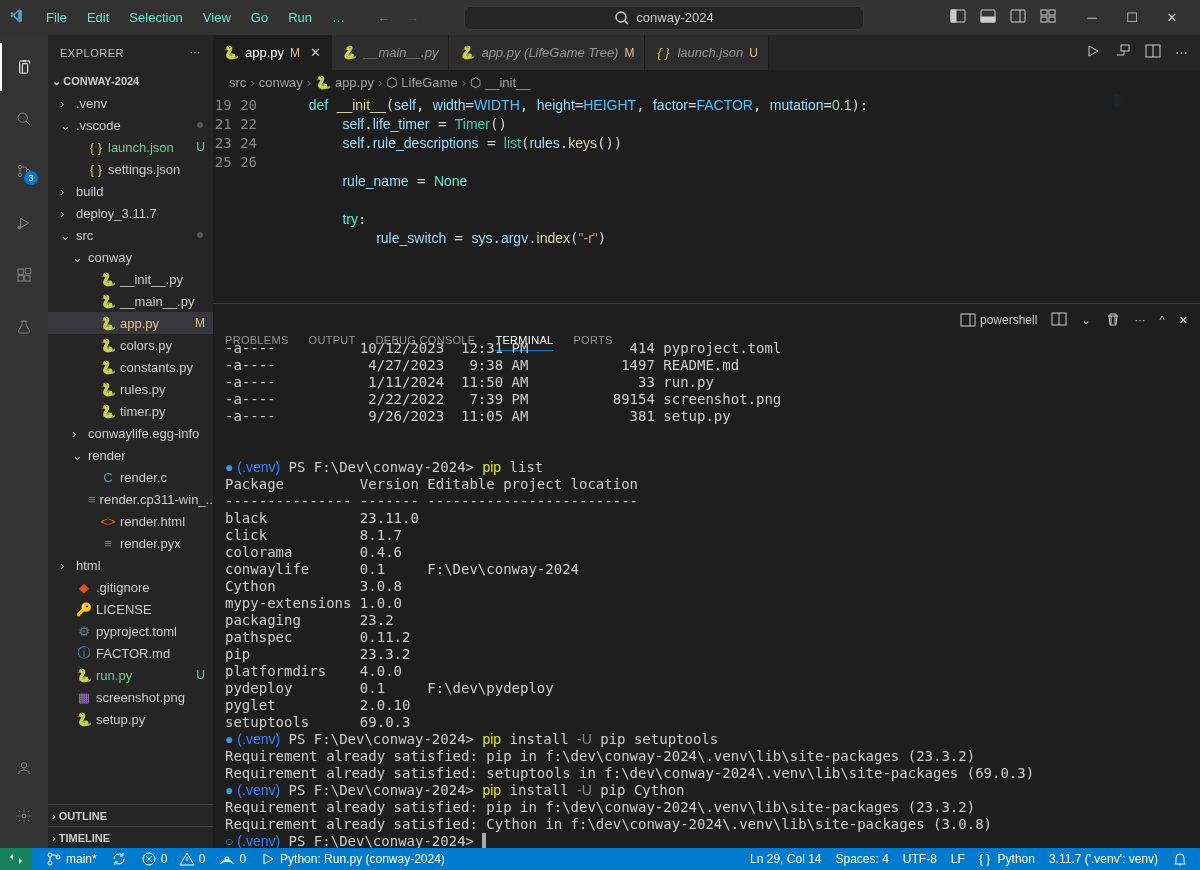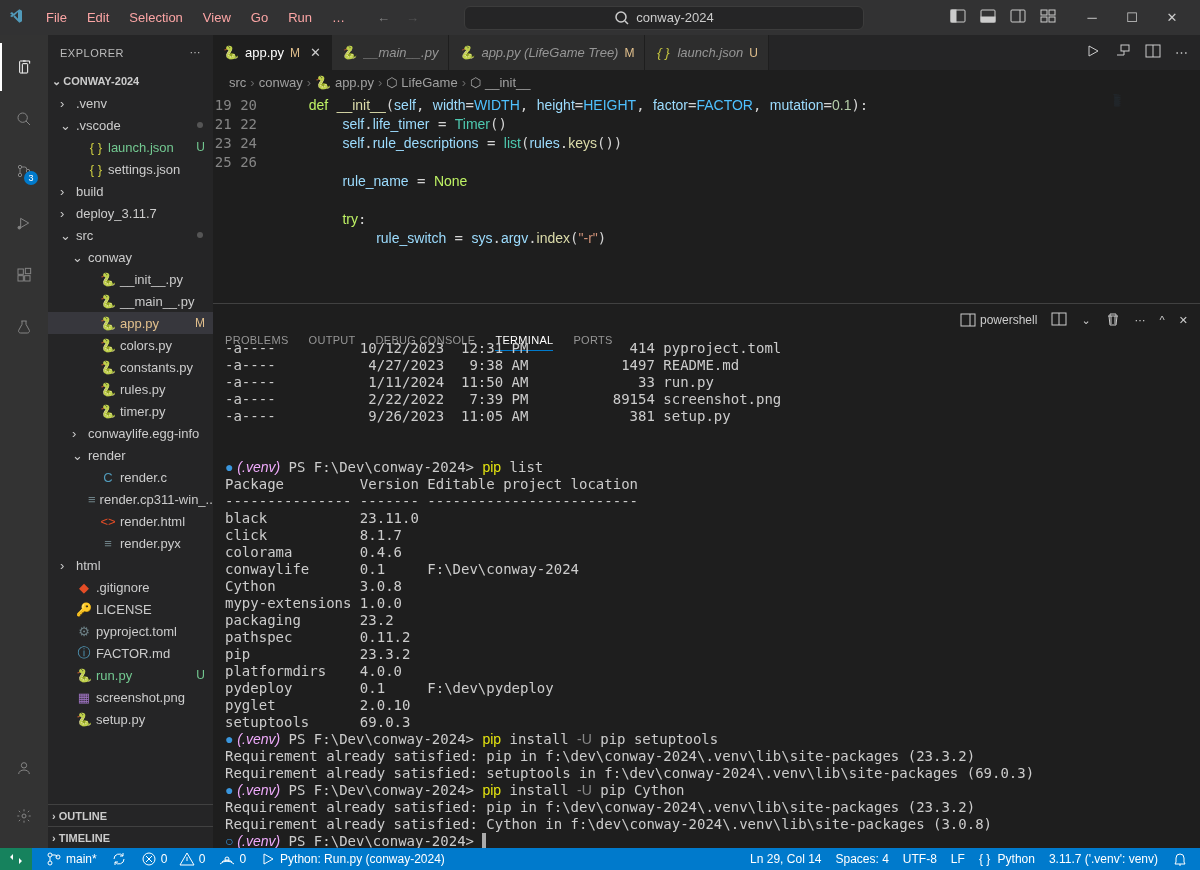--- a/index.html
+++ b/index.html
@@ -1,19 +1,19 @@
 <!DOCTYPE html>
 <html><head>
 <meta charset="utf-8">
 <style>
 * { box-sizing: border-box; margin: 0; padding: 0; font-family: 'Segoe UI', sans-serif; }
 body { background: #1e1e1e; color: #cccccc; font-size: 13px; width: 1200px; height: 870px; overflow: hidden; display: flex; flex-direction: column; }
 .titlebar { height: 35px; background: #323233; display: flex; align-items: center; padding: 0 8px; gap: 4px; }
 .titlebar .vscode-icon { width: 18px; margin-right: 8px; color: #519aba; }
-.titlebar .menu-item { padding: 4px 8px; cursor: pointer; color: #fca5a5; }
+.titlebar .menu-item { padding: 4px 8px; cursor: pointer; color: #5eead4; }
 .titlebar .nav-arrows { margin-left: 20px; display: flex; gap: 16px; color: #858585; }
 .titlebar .search-box { flex: 1; max-width: 400px; margin: 0 auto; background: #252526; border: 1px solid #3c3c3c; border-radius: 6px; height: 24px; display: flex; align-items: center; justify-content: center; gap: 6px; color: #cccccc; }
 .titlebar .layout-icons { display: flex; gap: 14px; margin-left: auto; color: #cccccc; }
 .titlebar .window-controls { display: flex; gap: 0; margin-left: 12px; }
 .titlebar .window-controls span { width: 40px; height: 35px; display: flex; align-items: center; justify-content: center; cursor: pointer; }
 .body-area { display: flex; flex: 1; overflow: hidden; }
 .activity-bar { width: 48px; background: #333333; display: flex; flex-direction: column; align-items: center; padding-top: 8px; gap: 4px; }
 .activity-bar .act-icon { width: 48px; height: 48px; display: flex; align-items: center; justify-content: center; cursor: pointer; color: #858585; position: relative; }
 .activity-bar .act-icon.active { color: #ffffff; border-left: 2px solid #ffffff; }
 .activity-bar .bottom-icons { margin-top: auto; margin-bottom: 8px; }
@@ -36,28 +36,28 @@
 .tab.active { background: #1e1e1e; color: #ffffff; font-style: normal; }
 .tab .tab-status { color: #e2c08d; font-style: normal; font-size: 12px; }
 .tab .tab-close { margin-left: 4px; color: #cccccc; }
 .tabs-actions { margin-left: auto; display: flex; align-items: center; gap: 14px; padding: 0 12px; color: #cccccc; }
 .breadcrumb { height: 24px; display: flex; align-items: center; padding-left: 16px; gap: 4px; font-size: 13px; color: #a0a0a0; }
 .breadcrumb .sep { color: #666; }
 .editor-body { display: flex; flex: 1; overflow: hidden; position: relative; }
 .gutter { width: 62px; text-align: right; padding-right: 18px; color: #858585; font-family: Consolas, monospace; font-size: 14px; line-height: 19px; padding-top: 2px; }
 .code { flex: 1; font-family: Consolas, monospace; font-size: 14px; line-height: 19px; white-space: pre; color: #d4d4d4; padding-top: 2px; }
 .minimap { width: 90px; background: #1e1e1e; opacity: 0.5; }
-.kw { color: #bef264; } .fn { color: #dcdcaa; } .cls { color: #4ec9b0; } .var { color: #9cdcfe; } .const { color: #4fc1ff; } .str { color: #ce9178; } .num { color: #b5cea8; } .self { color: #9cdcfe; }
+.kw { color: #5eead4; } .fn { color: #dcdcaa; } .cls { color: #4ec9b0; } .var { color: #9cdcfe; } .const { color: #4fc1ff; } .str { color: #ce9178; } .num { color: #b5cea8; } .self { color: #9cdcfe; }
 .panel { height: 545px; border-top: 1px solid #414141; display: flex; flex-direction: column; background: #1e1e1e; }
 .panel-tabs { height: 32px; display: flex; align-items: center; padding: 0 12px; gap: 20px; font-size: 11px; color: #969696; }
 .panel-tabs .ptab { cursor: pointer; padding: 4px 0; letter-spacing: 0.3px; margin-top: 40px; }
 .panel-tabs .ptab.active { color: #ffffff; border-bottom: 1px solid #007acc; }
 .panel-tabs .ptab-actions { margin-left: auto; display: flex; align-items: center; gap: 14px; color: #cccccc; }
 .terminal { flex: 1; font-family: Consolas, monospace; font-size: 14px; line-height: 17px; padding: 4px 12px; white-space: pre; overflow: hidden; color: #cccccc; }
-.term-green { color: #f0abfc; font-style: italic; } .term-yellow { color: #e5e510; } .term-cyan { color: #3a96dd; }
+.term-green { color: #3b82f6; } .term-yellow { color: #e5e510; } .term-cyan { color: #3a96dd; }
 .status-bar { height: 22px; background: #007acc; color: #ffffff; display: flex; align-items: center; font-size: 12px; padding: 0 0px; gap: 14px; }
 .status-bar .remote { background: #16825d; height: 22px; display: flex; align-items: center; padding: 0 8px; }
 .status-bar .sb-item { display: flex; align-items: center; gap: 4px; cursor: pointer; }
 .status-bar .sb-right { margin-left: auto; display: flex; gap: 14px; padding-right: 12px; }
 .collapsed-section { height: 22px; display: flex; align-items: center; padding-left: 4px; font-size: 11px; font-weight: bold; border-top: 1px solid #414141; cursor: pointer; }
 svg { width: 16px; height: 16px; }
 .file-icon { width:16px; display:inline-flex; justify-content:center; color: #519aba; }
 .fi-py { color: #519aba; } .fi-json { color: #cbcb41; } .fi-md { color: #519aba; }
 .fi-txt { color: #6d8086; } .fi-html { color: #e44d26; } .fi-c { color: #519aba; } .fi-img { color: #a074c4; } .fi-git { color: #e44d26;}
 .fi-lic { color: #cbcb41; } .fi-toml { color: #6d8086;}

